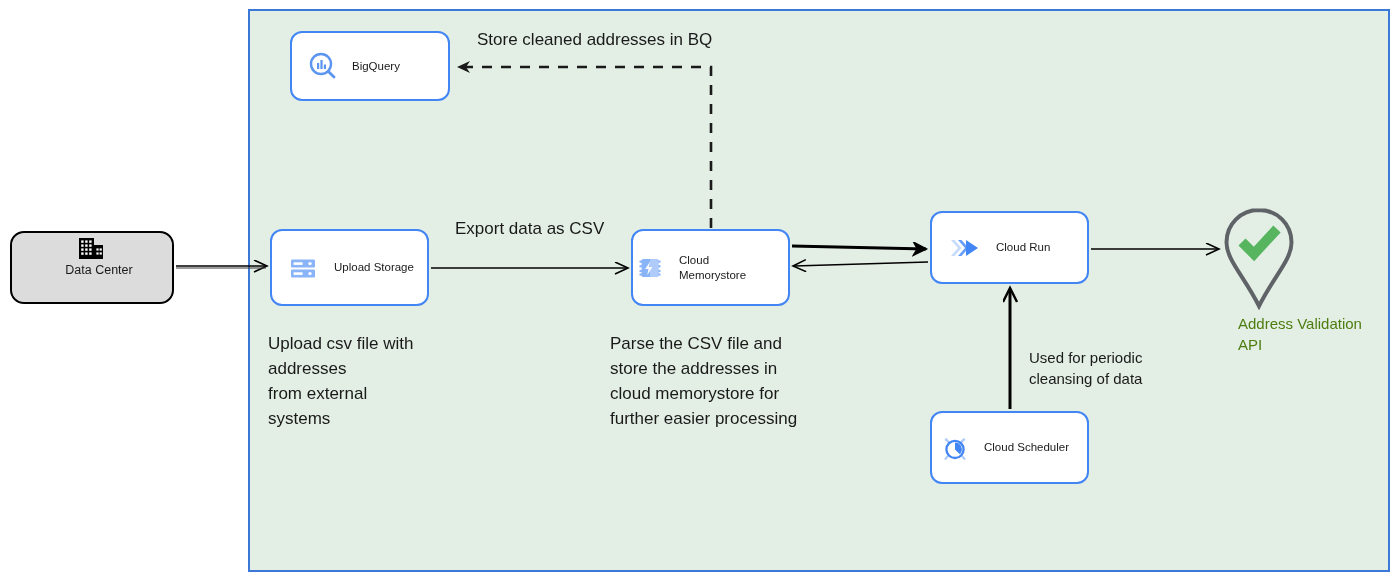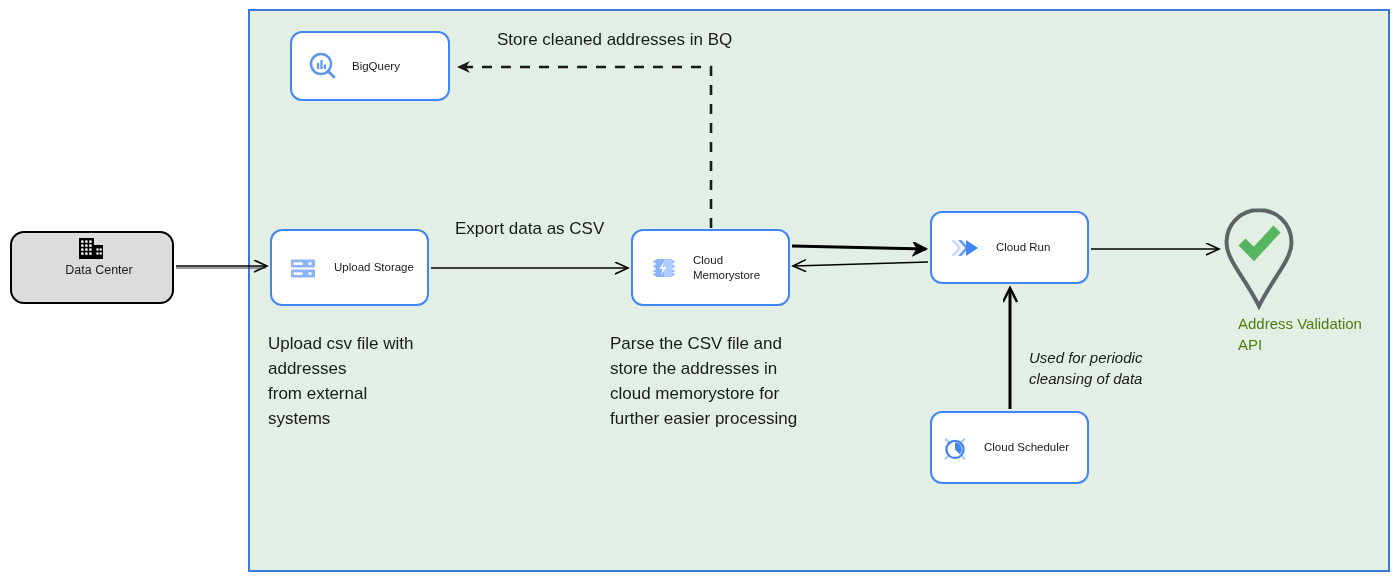--- a/index.html
+++ b/index.html
@@ -69,45 +69,45 @@
   .node.gray .lbl {
     font-size: 12.5px;
   }
   
   #node-datacenter   { left: 10px;  top: 231px; width: 164px; height: 73px; padding-left: 14px; }
   #node-datacenter .ico { width: 34px; margin-right: 16px; }
   #node-bigquery     { left: 290px; top: 31px;  width: 160px; height: 70px; padding-left: 14px; }
   #node-bigquery .ico { width: 34px; margin-right: 12px; }
   #node-storage      { left: 270px; top: 229px; width: 159px; height: 77px; padding-left: 14px; }
   #node-storage .ico { width: 34px; margin-right: 14px; }
-  #node-memorystore  { left: 631px; top: 229px; width: 159px; height: 77px; padding-left: 14px; }
+  #node-memorystore  { left: 631px; top: 229px; width: 159px; height: 77px; }
   #node-memorystore .ico { width: 34px; margin-right: 12px; }
   #node-cloudrun     { left: 930px; top: 211px; width: 159px; height: 73px; padding-left: 14px; }
   #node-cloudrun .ico { width: 40px; margin-right: 10px; }
   #node-scheduler    { left: 930px; top: 411px; width: 159px; height: 73px; padding-left: 6px; }
   #node-scheduler .ico { width: 34px; margin-right: 12px; }
   
   #node-pin {
     position: absolute;
     left: 1222px;
     top: 206px;
     width: 74px;
     height: 104px;
   }
   
   .txt {
     position: absolute;
     color: #1a1a1a;
     white-space: pre-line;
   }
-  #txt-store-bq   { left: 497px;  top: 30px;  font-size: 17px; }
+  #txt-store-bq   { left: 477px;  top: 30px;  font-size: 17px; }
   #txt-export-csv { left: 455px;  top: 219px; font-size: 17px; }
   #txt-upload     { left: 268px;  top: 331px; font-size: 17px; line-height: 25px; }
   #txt-parse      { left: 610px;  top: 331px; font-size: 17px; line-height: 25px; }
-  #txt-periodic   { left: 1029px; top: 347px; font-size: 15px; line-height: 21px; font-style: italic; }
+  #txt-periodic   { left: 1029px; top: 347px; font-size: 15px; line-height: 21px; }
   #txt-avapi      { left: 1238px; top: 313px; font-size: 15px; line-height: 21px; color: #4d7c0f; }
 </style>
 </head>
 <body>
 
 <div id="canvas">
 
   <div class="zone"></div>
 
   <svg id="wires" viewBox="0 0 1400 580">

